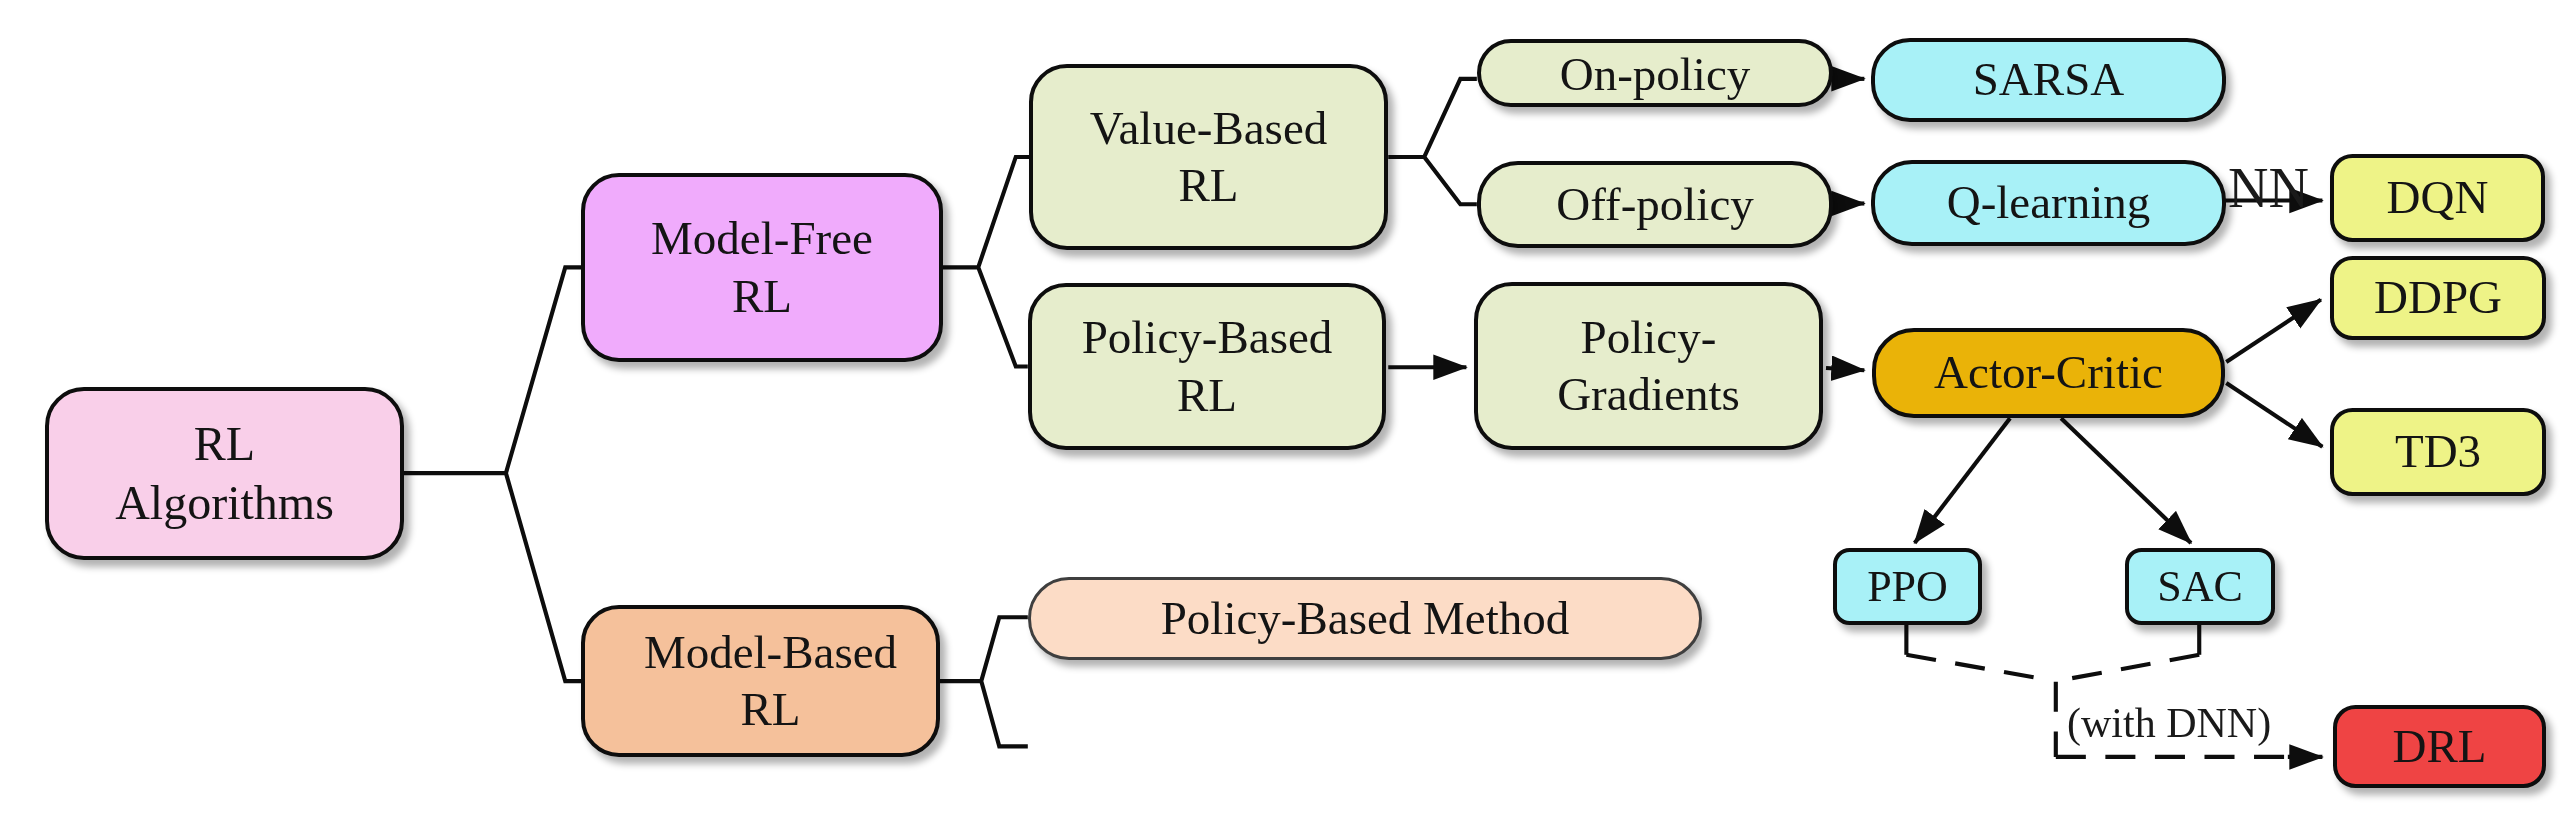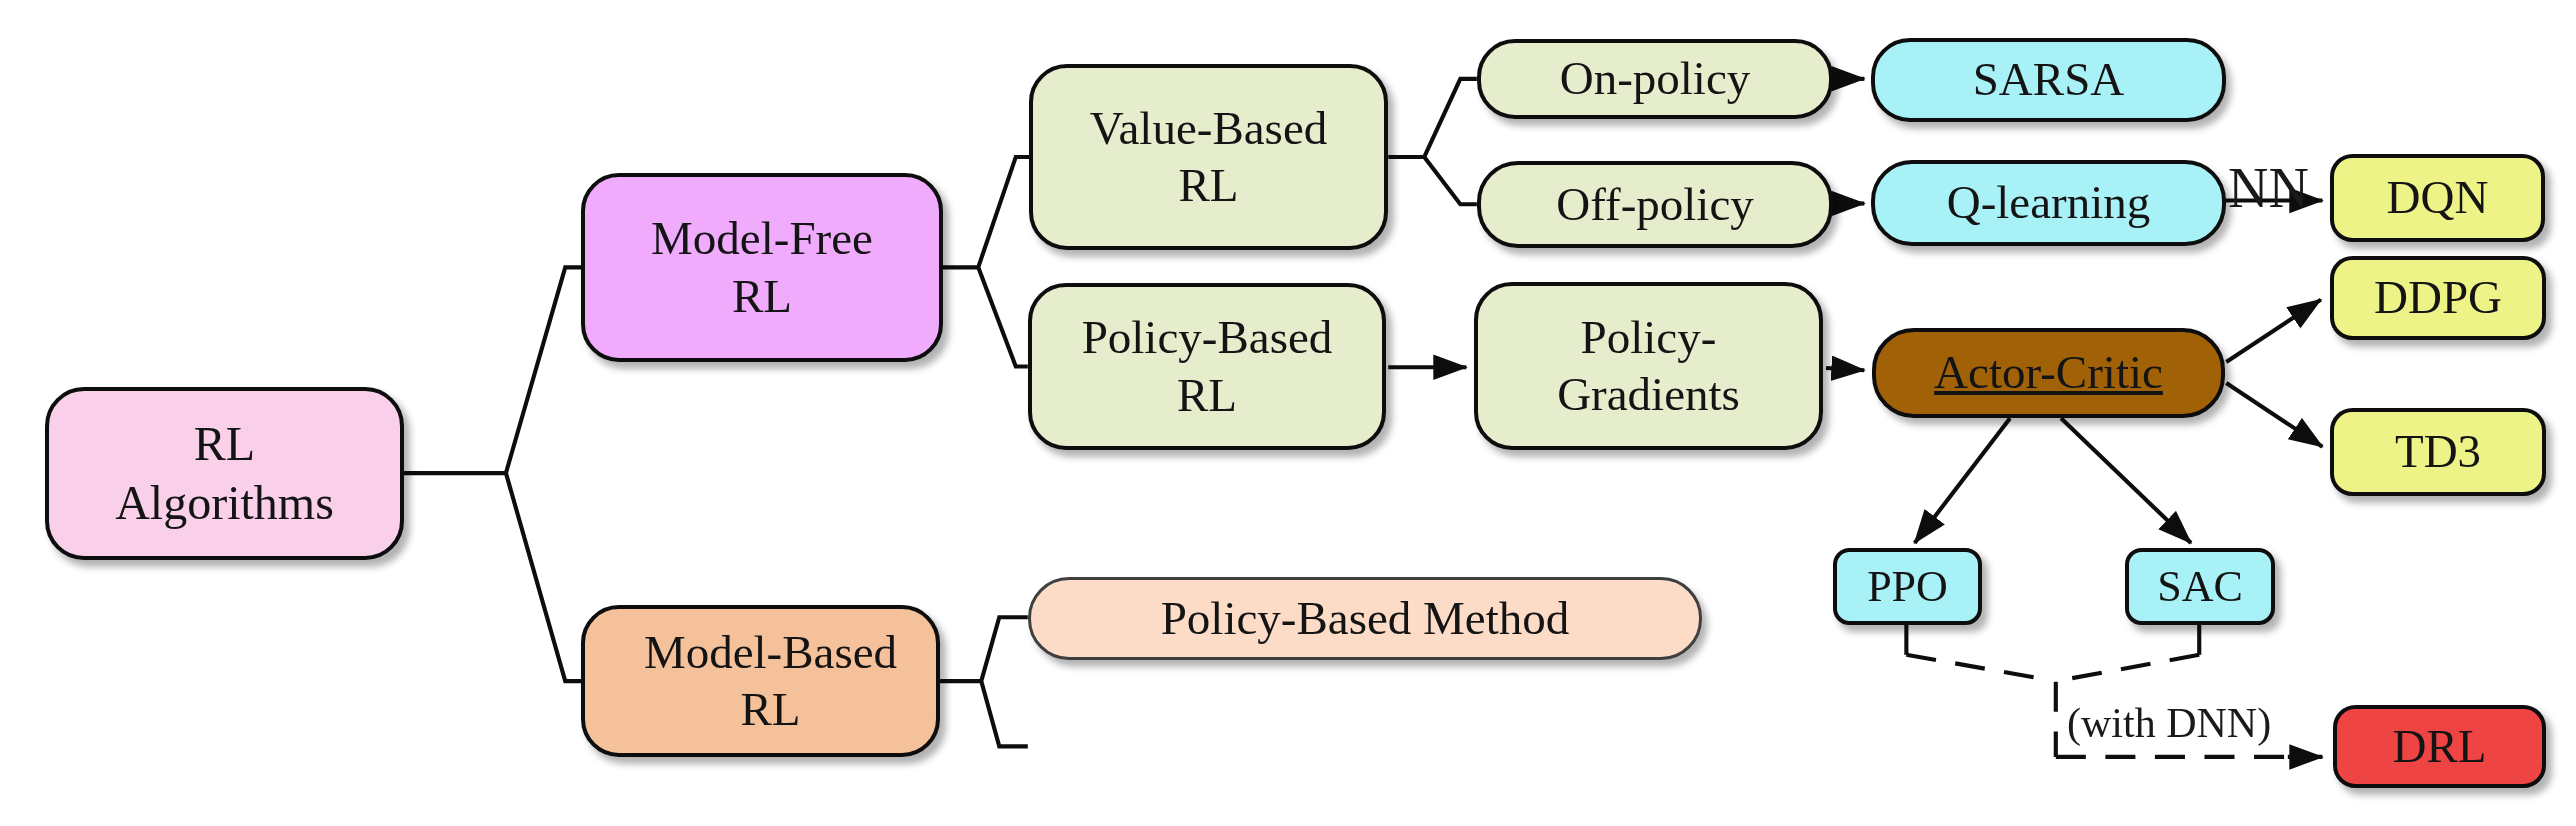--- a/index.html
+++ b/index.html
@@ -15,21 +15,21 @@
   .node span{white-space:pre-line;}
   .pill{border:3px solid #3f3f3f;}
   .edge-label{position:absolute;color:#1a1a1a;white-space:nowrap;}
   
   #n-rl   {left:45px;  top:387px; width:359px; height:173px; border-radius:39px; font-size:48px;}
   #n-mf   {left:581px; top:173px; width:362px; height:189px; border-radius:38px;}
   #n-mb   {left:581px; top:605px; width:359px; height:152px; border-radius:38px;}
   #n-vb   {left:1029px;top:64px;  width:359px; height:186px; border-radius:38px;}
   #n-pbrl {left:1028px;top:283px; width:358px; height:167px; border-radius:38px;}
   #n-pg   {left:1474px;top:282px; width:349px; height:168px; border-radius:38px;}
-  #n-on   {left:1477px;top:39px;  width:356px; height:80px; border-radius:38px;}
+  #n-on   {left:1477px;top:39px;  width:356px; height:68px; border-radius:38px;align-items:flex-end;}
   #n-off  {left:1477px;top:161px; width:356px; height:87px; border-radius:41px;}
   #n-sarsa{left:1871px;top:38px;  width:355px; height:84px; border-radius:39px;}
   #n-q    {left:1871px;top:160px; width:355px; height:86px; border-radius:41px;}
   #n-ac   {left:1872px;top:328px; width:353px; height:90px; border-radius:42px;}
   #n-ppo  {left:1833px;top:548px; width:149px; height:77px; border-radius:16.5px; font-size:44px;}
   #n-sac  {left:2125px;top:548px; width:150px; height:77px; border-radius:16.5px; font-size:44px;}
   #n-dqn  {left:2330px;top:154px; width:215px; height:88px; border-radius:22.5px;}
   #n-ddpg {left:2330px;top:256px; width:216px; height:84px; border-radius:22.5px;}
   #n-td3  {left:2330px;top:408px; width:216px; height:88px; border-radius:22.5px;}
   #n-drl  {left:2333px;top:705px; width:213px; height:83px; border-radius:22.5px;}
@@ -108,21 +108,21 @@
     </div>
   <div class="node" id="n-off" style="background: rgb(230, 237, 204);">
       <span>Off-policy</span>
     </div>
   <div class="node" id="n-sarsa" style="background: rgb(168, 241, 247);">
       <span>SARSA</span>
     </div>
   <div class="node" id="n-q" style="background: rgb(168, 241, 247);">
       <span>Q-learning</span>
     </div>
-  <div class="node" id="n-ac" style="background: #a16207; text-decoration: underline;">
+  <div class="node" id="n-ac" style="background: #eab308;">
       <span>Actor-Critic</span>
     </div>
   <div class="node" id="n-ppo" style="background: rgb(168, 241, 247);">
       <span>PPO</span>
     </div>
   <div class="node" id="n-sac" style="background: rgb(168, 241, 247);">
       <span>SAC</span>
     </div>
   <div class="node" id="n-dqn" style="background: rgb(238, 243, 135);">
       <span>DQN</span>

